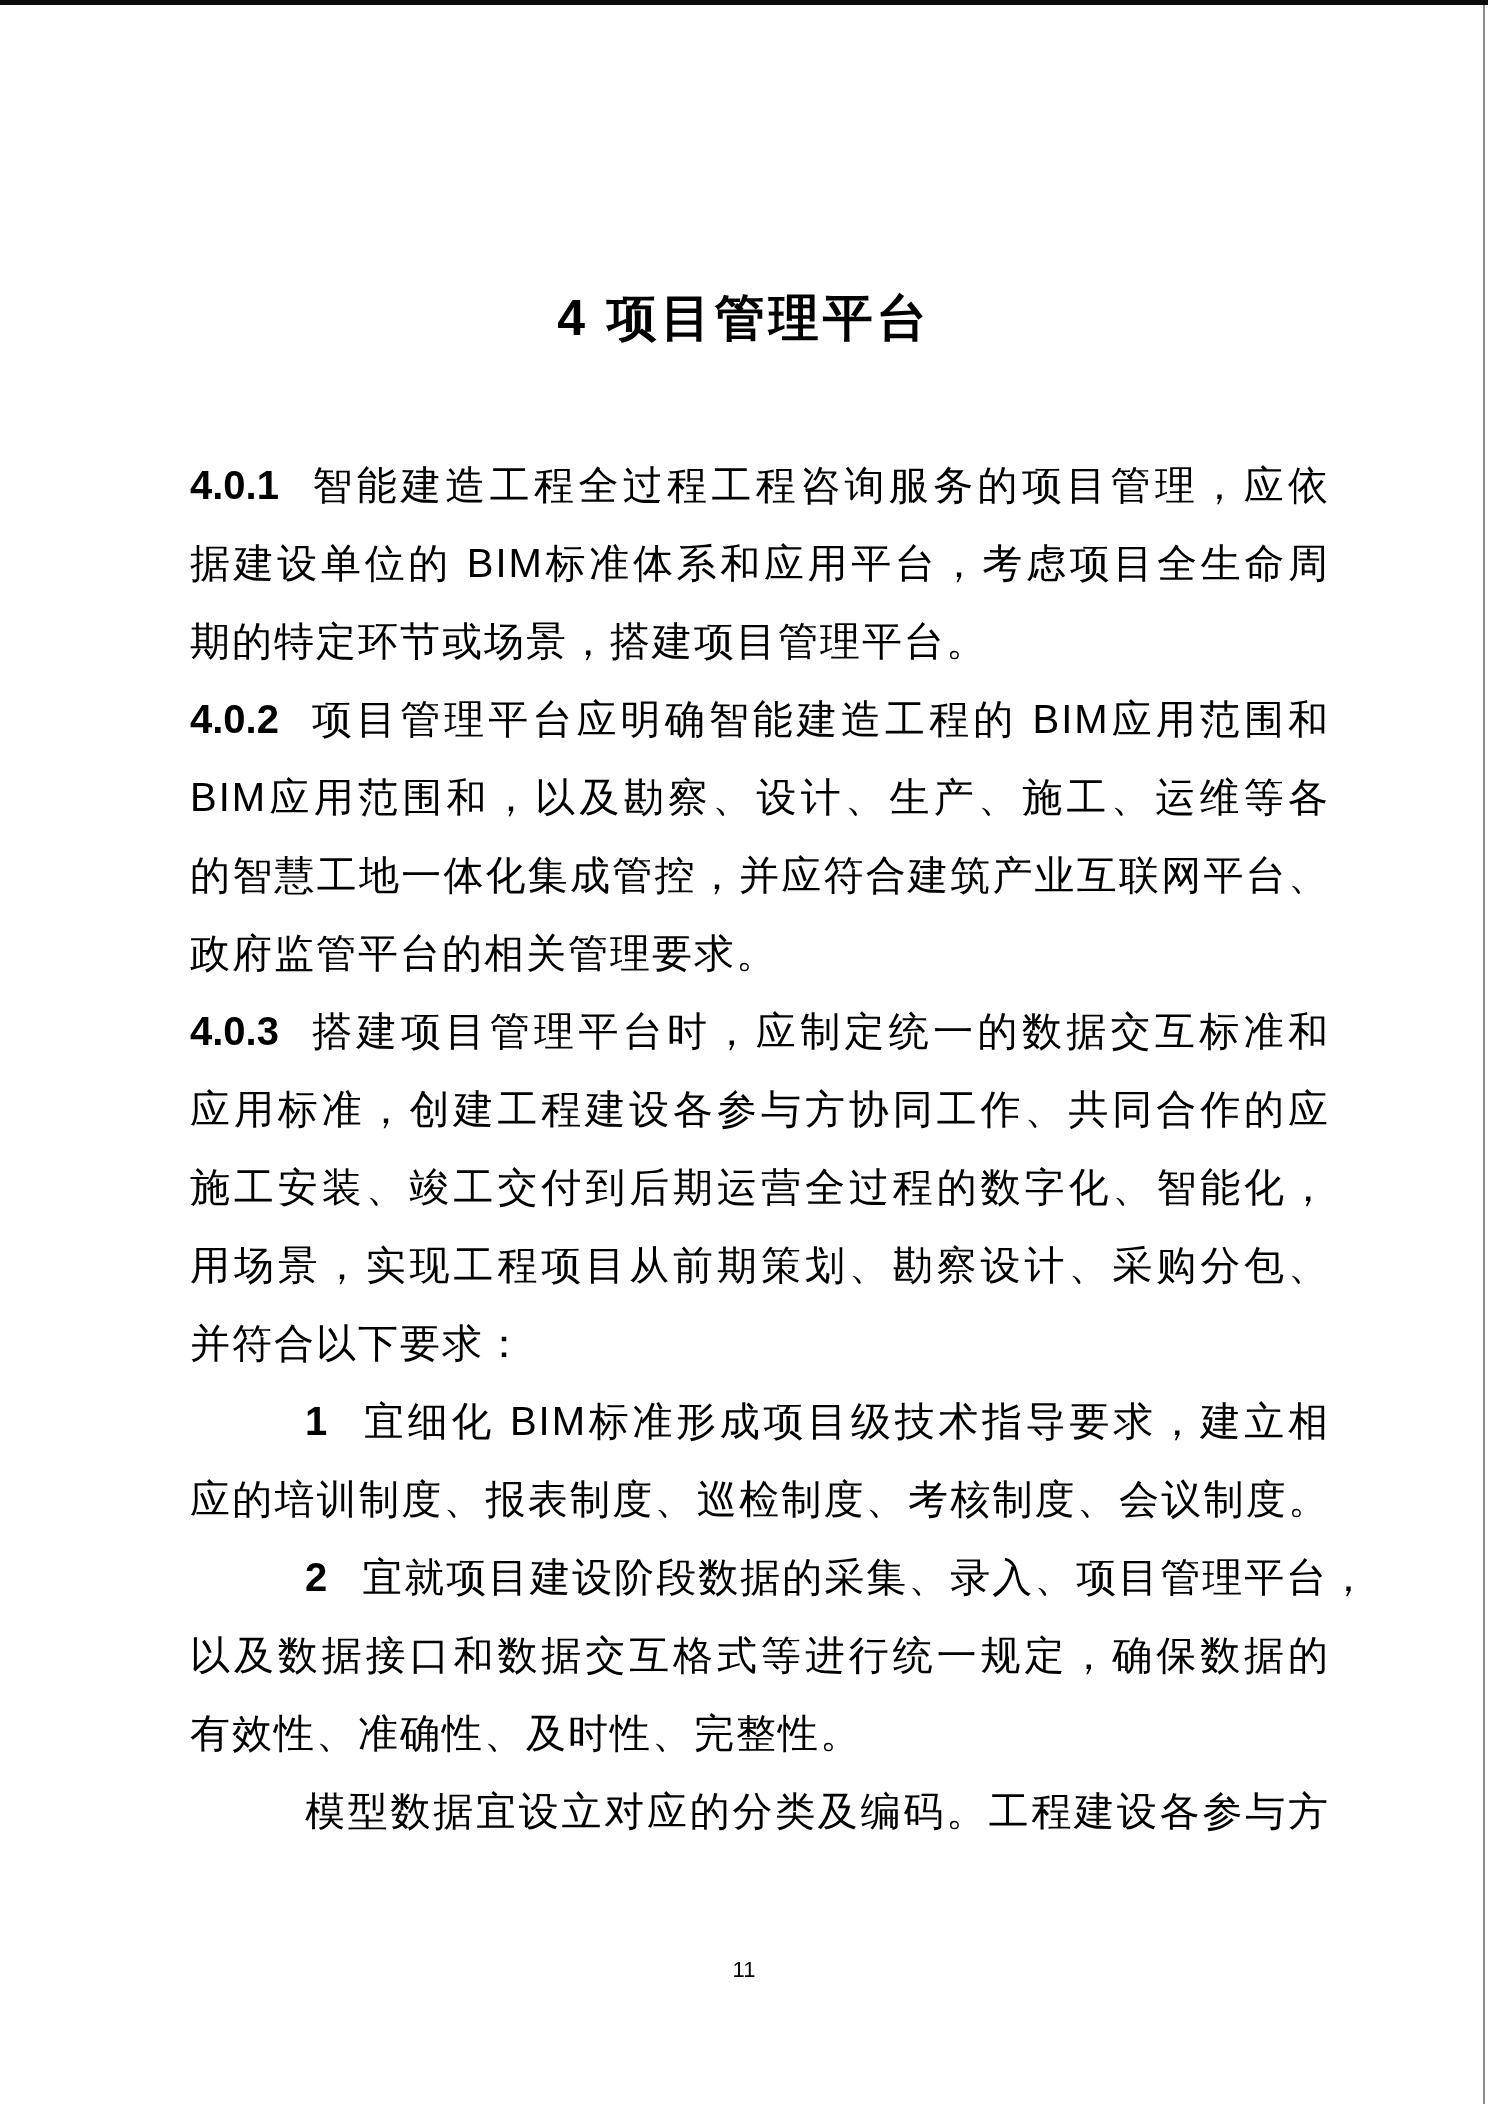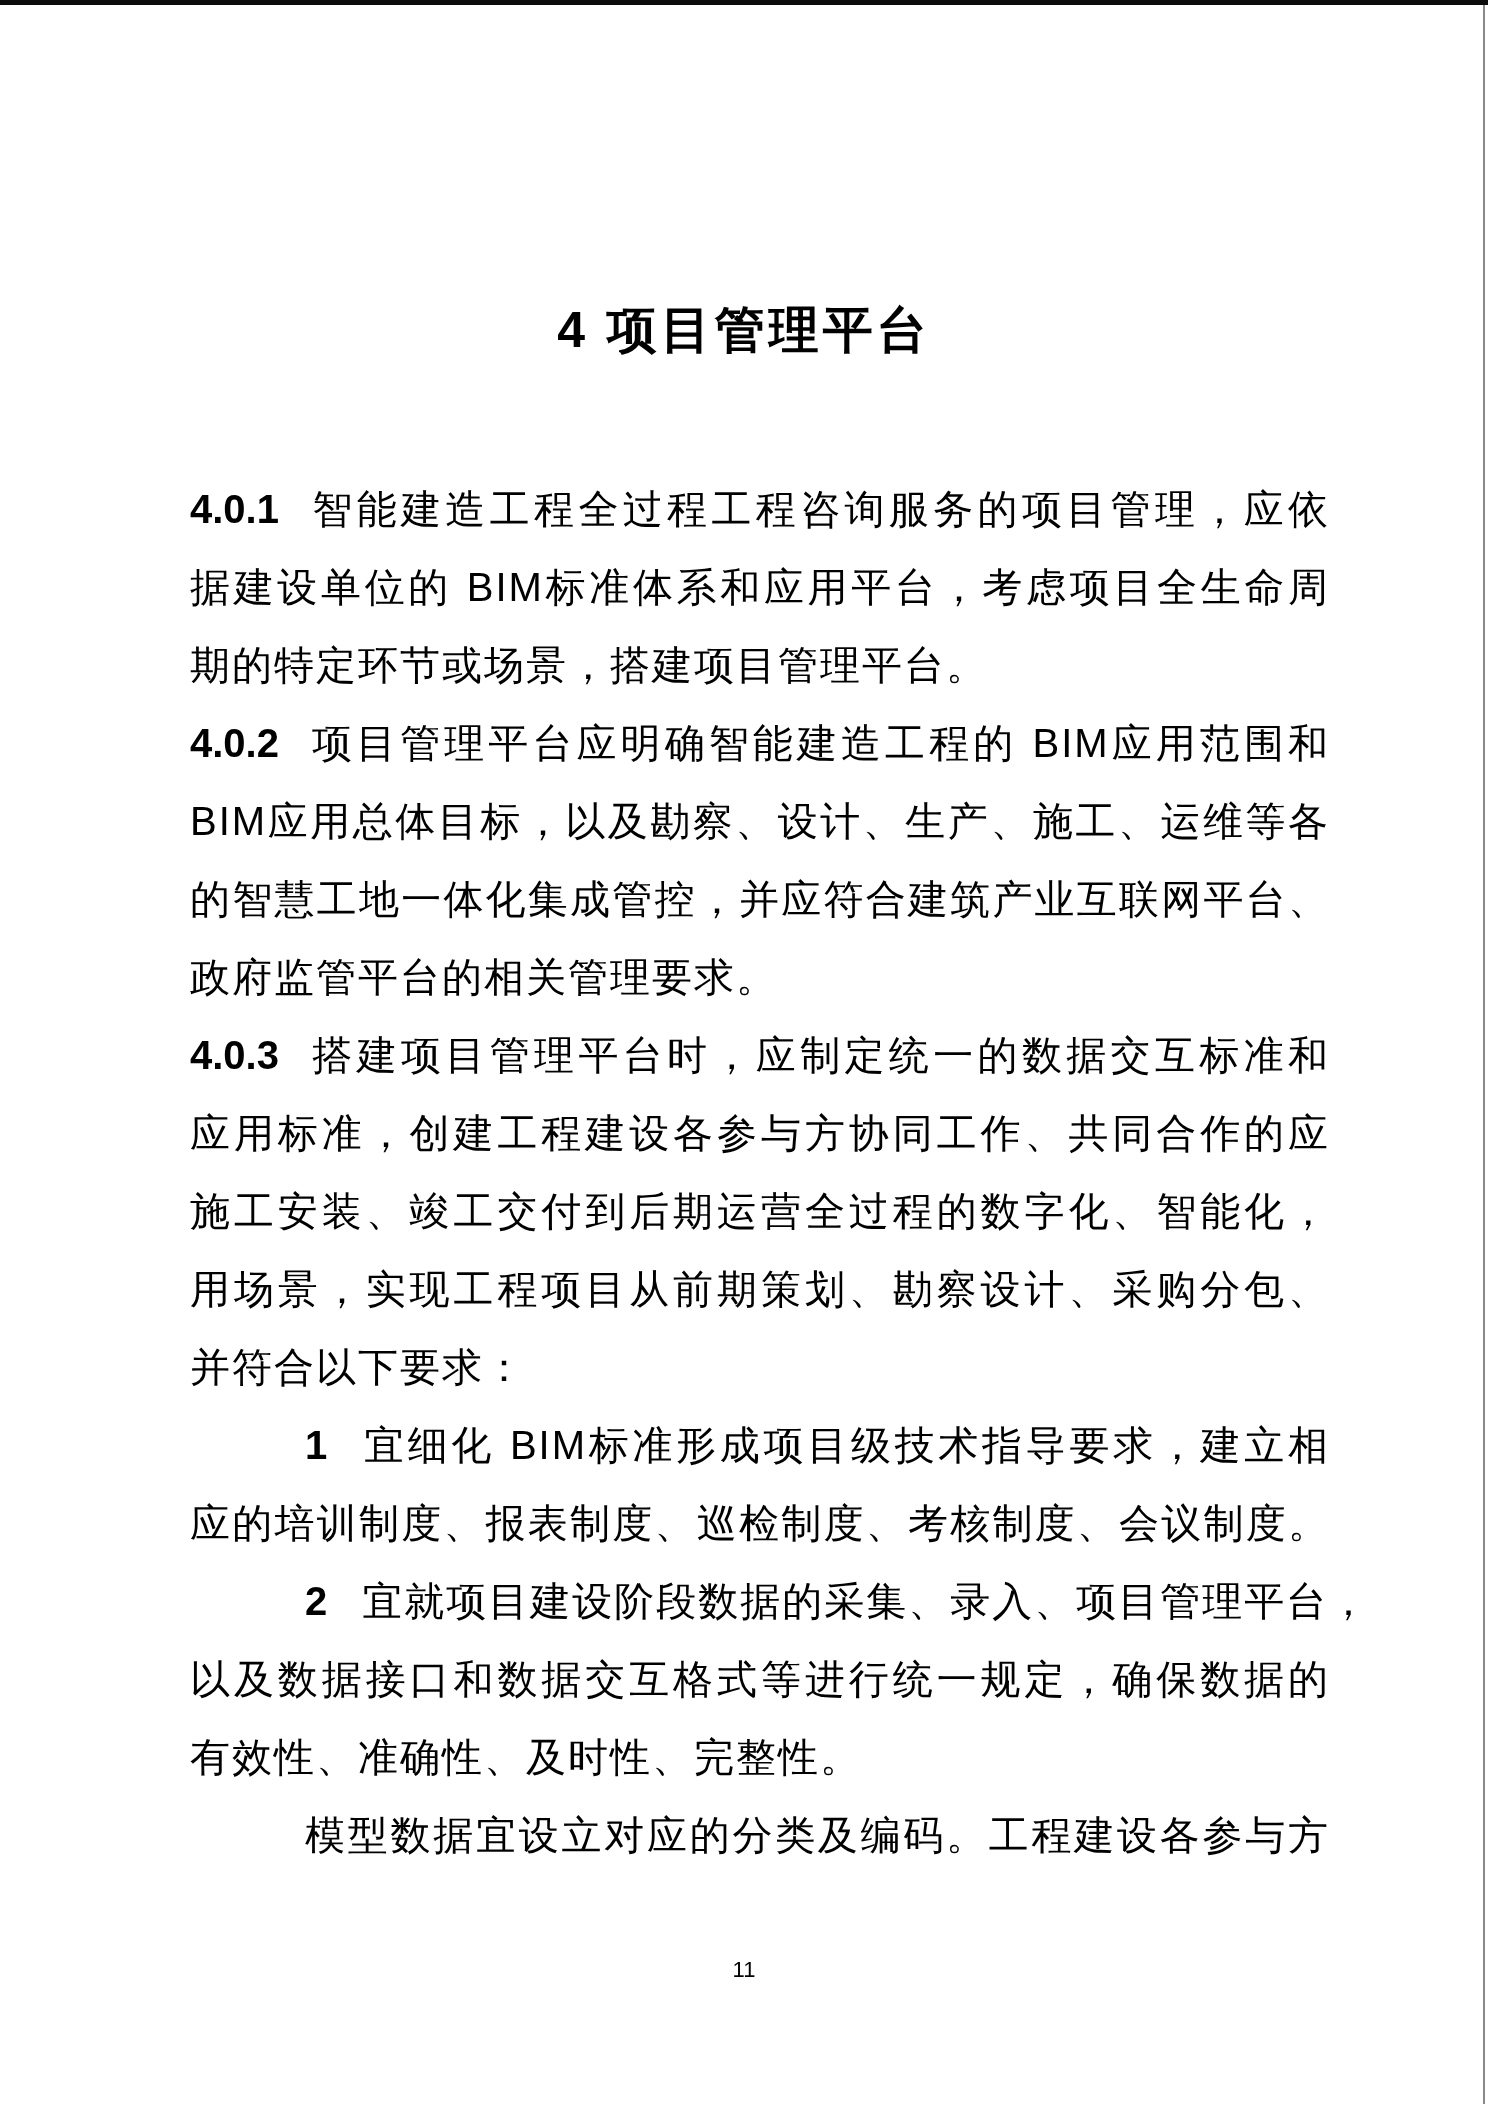--- a/index.html
+++ b/index.html
@@ -24,21 +24,21 @@
   }
   .page-right-border {
     position: absolute;
     top: 5px;
     right: 3px;
     bottom: 0;
     width: 2px;
     background: #8a8a8a;
   }
   .doc-title {
-    margin: 12px;
+    margin: 0;
     padding-top: 288px;
     text-align: center;
     font-size: 50px;
     line-height: 60px;
     font-weight: 700;
     letter-spacing: 4px;
   }
   .content {
     padding: 98px 158px 0 190px;
   }
@@ -89,21 +89,21 @@
 <div class="content">
 
   <div class="line"><span class="clause-num">4.0.1</span><span>智能建造工程全过程工程咨询服务的项目管理，应依</span></div>
 
   <div class="line"><span>据建设单位的 BIM标准体系和应用平台，考虑项目全生命周</span></div>
 
   <div class="line short"><span>期的特定环节或场景，搭建项目管理平台。</span></div>
 
   <div class="line"><span class="clause-num">4.0.2</span><span>项目管理平台应明确智能建造工程的 BIM应用范围和</span></div>
 
-  <div class="line"><span>BIM应用总体目标，以及勘察、设计、生产、施工、运维等各</span></div>
+  <div class="line"><span>BIM应用范围和，以及勘察、设计、生产、施工、运维等各</span></div>
 
 
   <div class="line"><span>的智慧工地一体化集成管控，并应符合建筑产业互联网平台、</span></div>
 
   <div class="line short"><span>政府监管平台的相关管理要求。</span></div>
 
   <div class="line"><span class="clause-num">4.0.3</span><span>搭建项目管理平台时，应制定统一的数据交互标准和</span></div>
 
   <div class="line"><span>应用标准，创建工程建设各参与方协同工作、共同合作的应</span></div>
 

